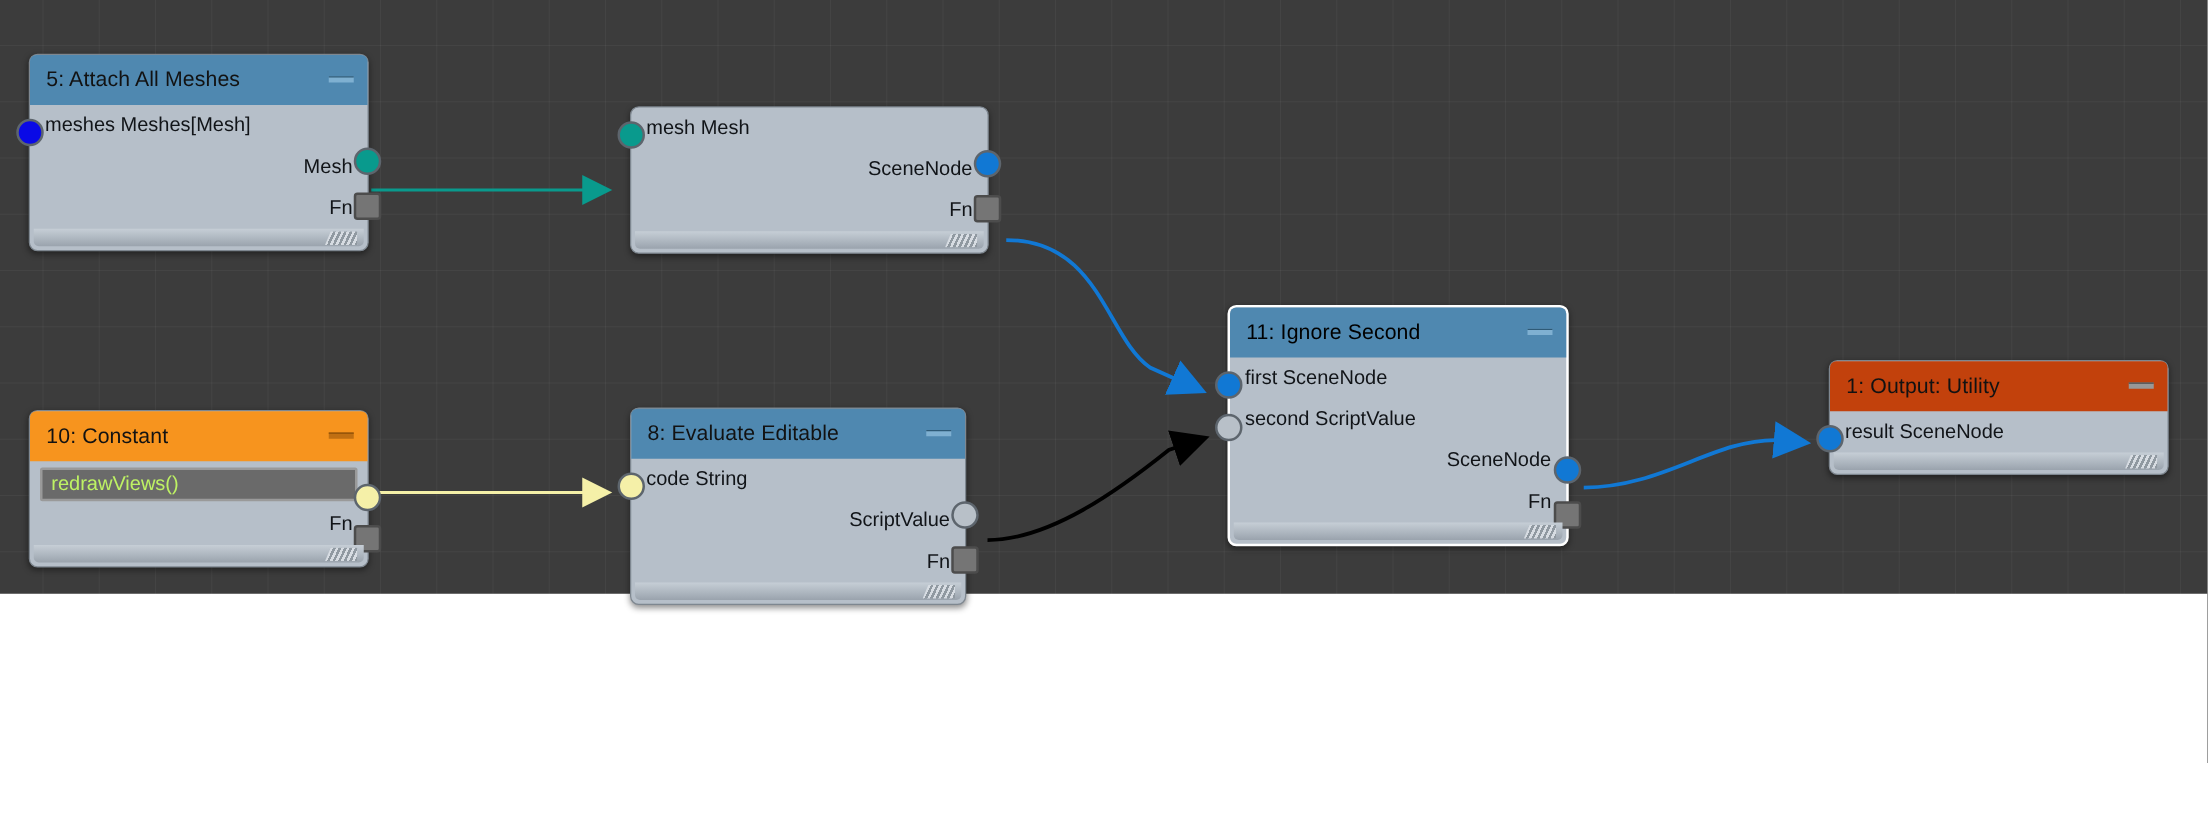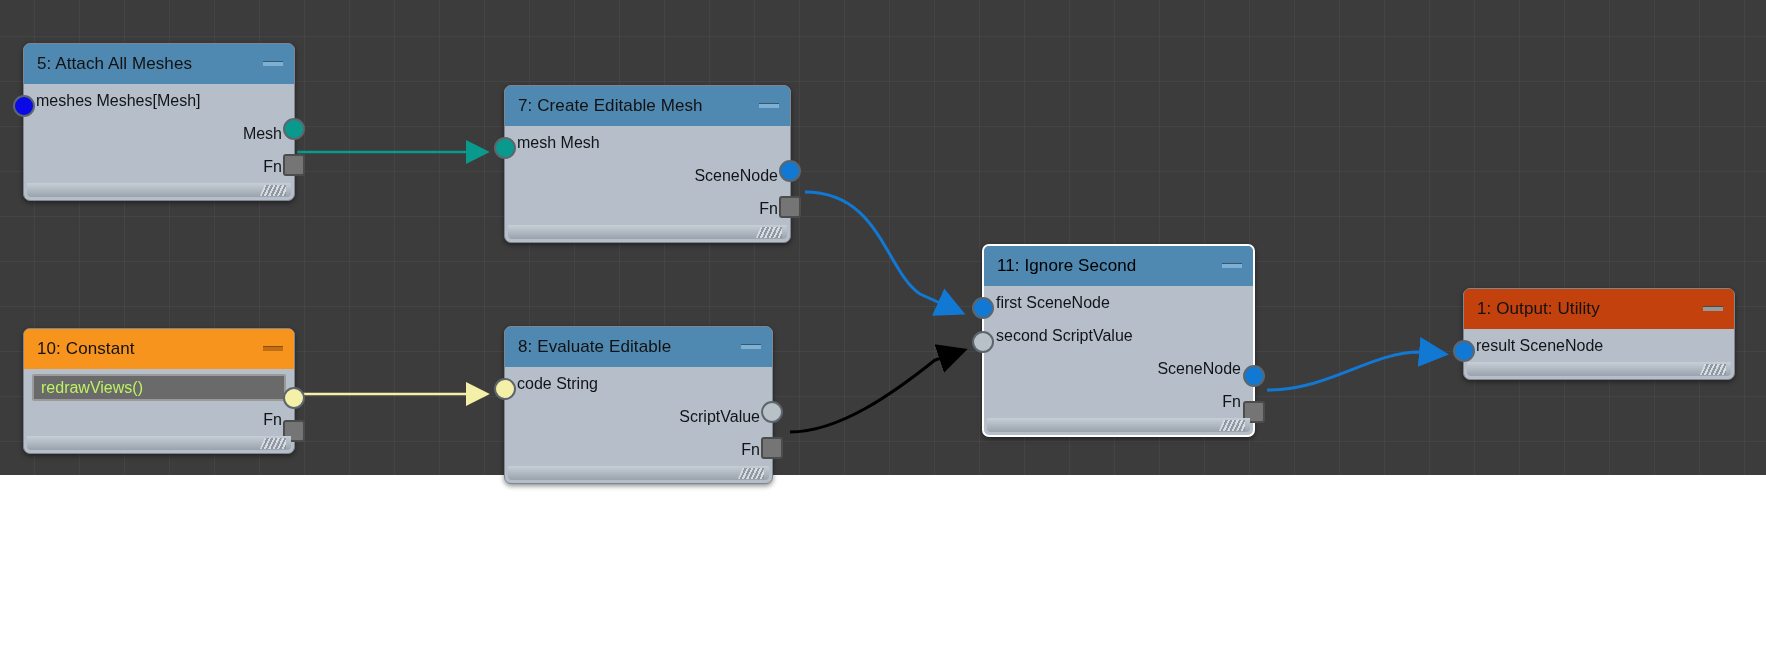--- a/index.html
+++ b/index.html
@@ -172,24 +172,20 @@
       <div class="row out">
         <span>Fn</span>
       </div>
     </div>
     <div class="node-footer">
       <span class="grip"></span>
     </div>
   </div>
 
   <div class="node hdr-blue" style="left:504px; top:85px; width:287px;">
-    <div class="node-header">
-      <span class="node-title">7: Create Editable Mesh</span>
-      <span class="minimize-icon"></span>
-    </div>
     <div class="node-body">
       <div class="port teal" style="left:-11px; top:11px;"></div>
       <div class="row">
         <span>mesh Mesh</span>
       </div>
       <div class="port blue-l" style="right:-11px; top:34px;"></div>
       <div class="row out">
         <span>SceneNode</span>
       </div>
       <div class="port sq" style="right:-11px; top:70px;"></div>

